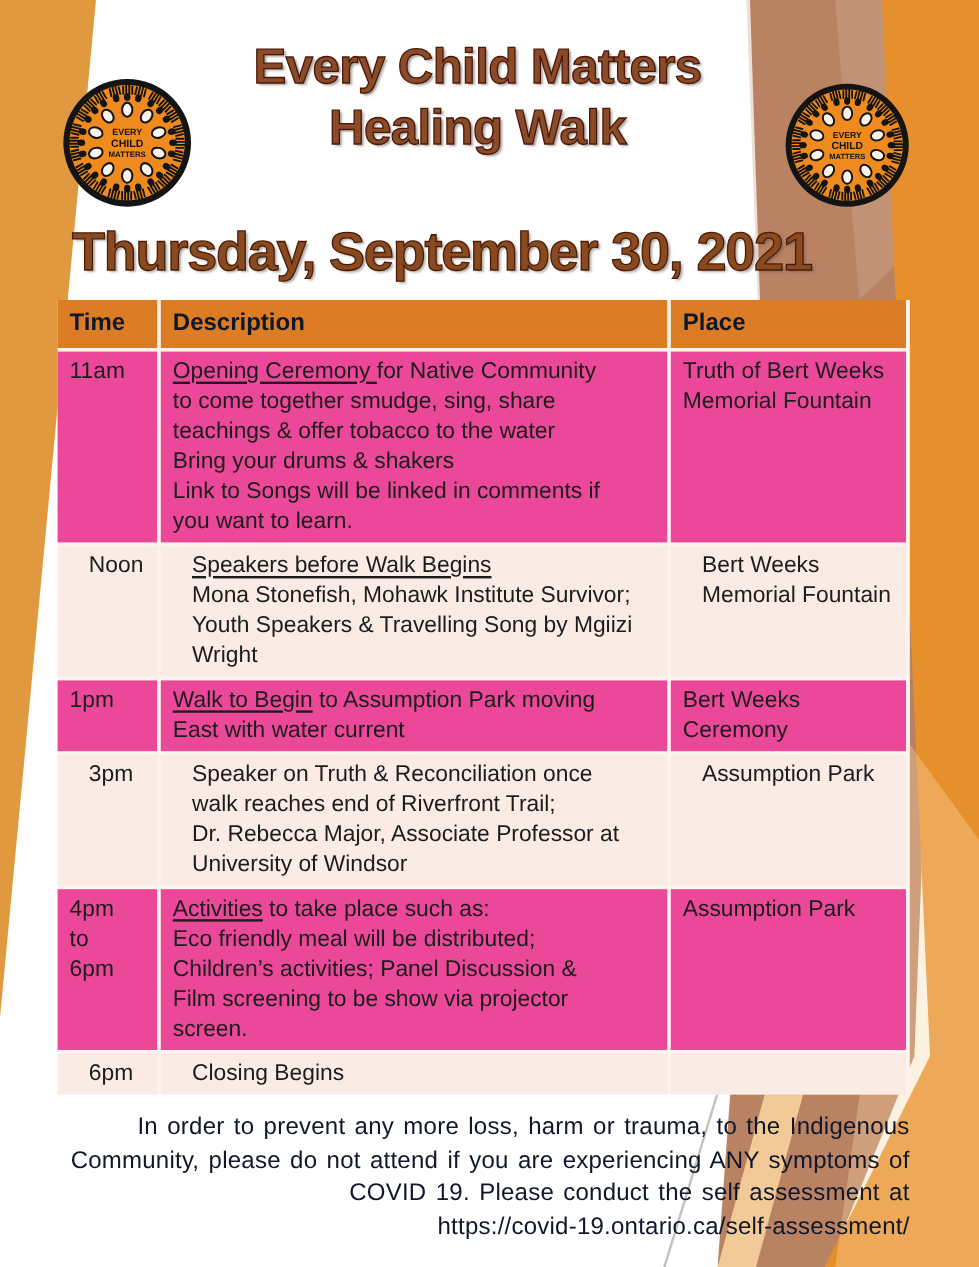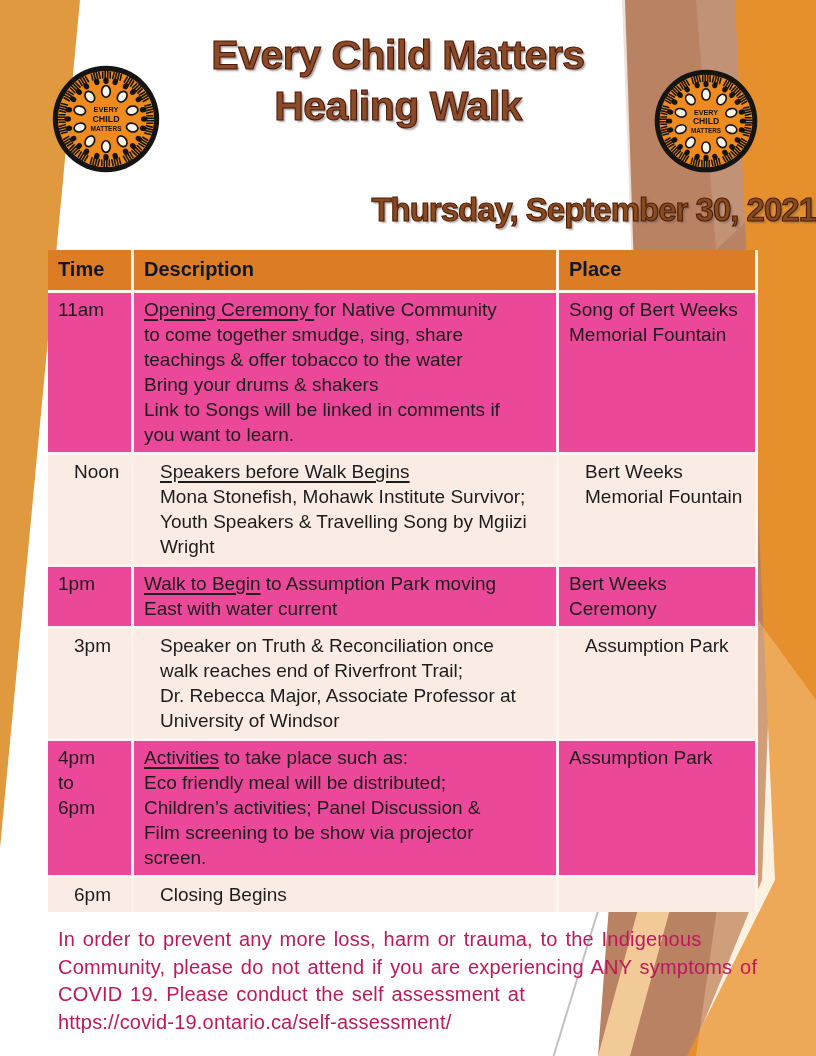--- a/index.html
+++ b/index.html
@@ -14,34 +14,34 @@
   .bg-orange-glow{background:rgba(250,215,170,0.35);clip-path:polygon(758px 620px,816px 700px,816px 1056px,696px 1056px);}
   .bg-peach-wedge{background:#F2CA97;clip-path:polygon(646px 880px,678px 880px,630px 1056px,598px 1056px);}
   .bg-gray-line{position:absolute;left:607px;top:878px;width:2px;height:190px;background:rgba(150,140,132,0.55);
                 transform:rotate(17deg);transform-origin:top left;}
   .logo{position:absolute;z-index:3;}
   .logo-left{left:50px;top:63px;width:112px;height:112px;}
   .logo-right{left:652px;top:67px;width:108px;height:108px;}
   .title-block{position:absolute;z-index:3;left:88px;top:30px;width:620px;text-align:center;
                font-weight:bold;font-size:41px;line-height:51px;letter-spacing:-0.5px;color:#8A4B28;
                -webkit-text-stroke:1.1px #4A1608;text-shadow:2px 2px 2px rgba(95,85,80,0.55);}
-  .date-block{position:absolute;z-index:3;left:60px;top:184px;width:756px;text-align:right;
-              font-weight:bold;font-size:33px;line-height:52px;letter-spacing:-1px;color:#8A4A20;
+  .date-block{position:absolute;z-index:3;left:60px;top:184px;width:756px;text-align:left;
+              font-weight:bold;font-size:45px;line-height:52px;letter-spacing:-1px;color:#8A4A20;
               -webkit-text-stroke:1.1px #4A1C06;text-shadow:2px 2px 2px rgba(95,85,80,0.5);}
   .walk-table{position:absolute;z-index:3;left:48px;top:250px;width:707px;
               background:#FCF4ED;display:flex;flex-direction:column;gap:3px;
               border-right:3px solid #FCF4ED;font-size:19px;line-height:25px;color:#1C1C1C;}
   .t-row{display:grid;grid-template-columns:83px 422px 196px;gap:3px;}
   .t-header .cell{background:#DC7D25;color:#0f172a;font-weight:bold;font-size:20px;padding:7px 10px 8px 10px;}
   .cell{padding:4px 10px 5px 10px;}
   .t-row.dark .cell{background:#ec4899;}
   .t-row.light .cell{background:#FAECE5;padding-left:26px;}
   .und{text-decoration:underline;text-underline-offset:3px;text-decoration-thickness:1.5px;}
-  .footer-block{position:absolute;z-index:3;left:58px;top:926px;width:700px;text-align:left;
-                font-size:20px;line-height:27.5px;letter-spacing:0.2px;word-spacing:2px;color:#be185d;}
+  .footer-block{position:absolute;z-index:3;left:58px;top:926px;width:700px;text-align:right;
+                font-size:20px;line-height:27.5px;letter-spacing:0.2px;word-spacing:2px;color:#0f172a;}
   svg text{font-family:"Liberation Sans", sans-serif;}
 </style>
 </head>
 <body>
 
 <div class="page">
 
   <div class="bg bg-left-wedge"></div>
   <div class="bg bg-tan-band"></div>
   <div class="bg bg-tan-light"></div>
@@ -119,21 +119,21 @@
           </div>
           <div class="cell">
             <div><span class="und">Opening Ceremony </span>for Native Community</div>
             <div>to come together smudge, sing, share</div>
             <div>teachings &amp; offer tobacco to the water</div>
             <div>Bring your drums &amp; shakers</div>
             <div>Link to Songs will be linked in comments if</div>
             <div>you want to learn.</div>
           </div>
           <div class="cell">
-            <div>Song of Bert Weeks</div>
+            <div>Truth of Bert Weeks</div>
             <div>Memorial Fountain</div>
           </div>
         </div>
         <div class="t-row light">
           <div class="cell">
             <div>Noon</div>
           </div>
           <div class="cell">
             <div><span class="und">Speakers before Walk Begins</span></div>
             <div>Mona Stonefish, Mohawk Institute Survivor;</div>

